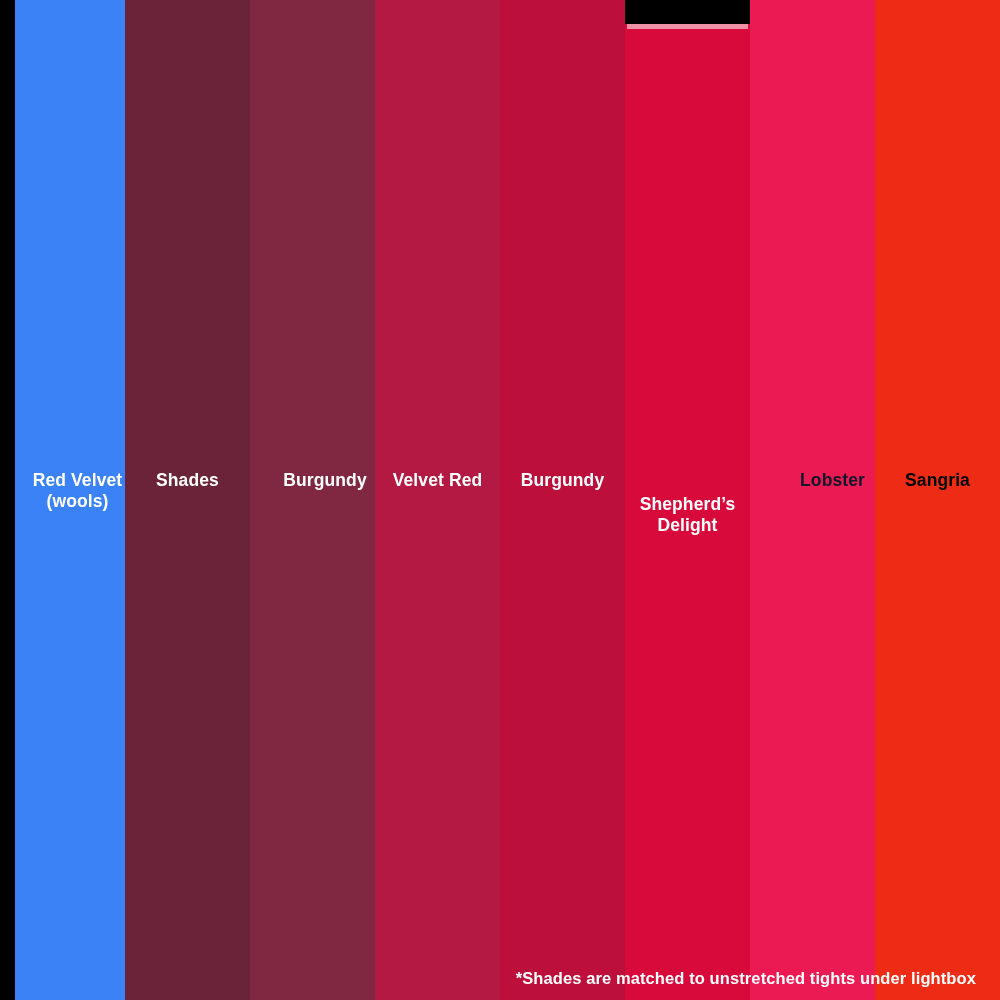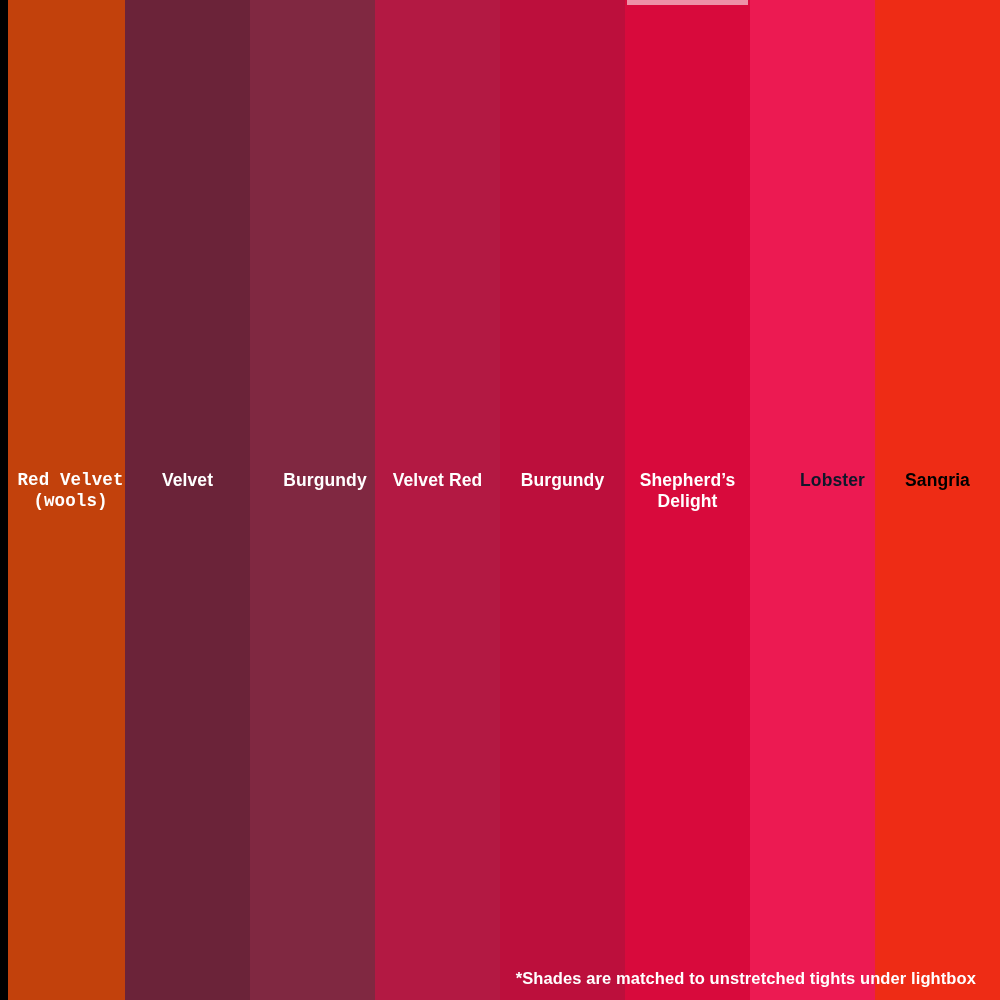--- a/index.html
+++ b/index.html
@@ -61,37 +61,37 @@
     letter-spacing: 0.1px;
     text-align: right;
     white-space: nowrap;
   }
 </style>
 </head>
 <body>
 
 <div id="palette-canvas">
   <div id="swatches-container">
-      <div class="swatch-strip" style="left: 8px; width: 125px; background: #c2410c; font-family: Liberation Mono, monospace;">
+      <div class="swatch-strip" style="left: 15px; width: 125px; background: #3b82f6;">
         <div class="swatch-label two-line" style="color: rgb(255, 255, 255);">Red Velvet
 (wools)</div>
       </div>
       <div class="swatch-strip" style="left: 125px; width: 125px; background: rgb(107, 35, 57);">
-        <div class="swatch-label" style="color: rgb(255, 255, 255);">Velvet</div>
+        <div class="swatch-label" style="color: rgb(255, 255, 255);">Shades</div>
       </div>
       <div class="swatch-strip" style="left: 250px; width: 150px; background: rgb(128, 40, 65);">
         <div class="swatch-label" style="color: rgb(255, 255, 255);">Burgundy</div>
       </div>
       <div class="swatch-strip" style="left: 375px; width: 125px; background: rgb(179, 25, 67);">
         <div class="swatch-label" style="color: rgb(255, 255, 255);">Velvet Red</div>
       </div>
       <div class="swatch-strip" style="left: 500px; width: 125px; background: rgb(188, 15, 60);">
         <div class="swatch-label" style="color: rgb(255, 255, 255);">Burgundy</div>
       </div>
-      <div class="swatch-strip" style="left: 625px; width: 125px; background: rgb(216, 10, 60);">
+      <div class="swatch-strip" style="left: 625px; width: 125px; background: rgb(216, 10, 60); margin-top: 24px;">
         <div class="top-highlight-band" style="left: 2px; right: 2px;"></div>
         <div class="swatch-label two-line" style="color: rgb(255, 255, 255);">Shepherd’s
 Delight</div>
       </div>
       <div class="swatch-strip" style="left: 750px; width: 125px; background: rgb(236, 26, 82);">
         <div class="swatch-label" style="color: #0f172a; margin-left: 40px;">Lobster</div>
       </div>
       <div class="swatch-strip" style="left: 875px; width: 125px; background: rgb(238, 44, 21);">
         <div class="swatch-label" style="color: #000000;">Sangria</div>
       </div>

